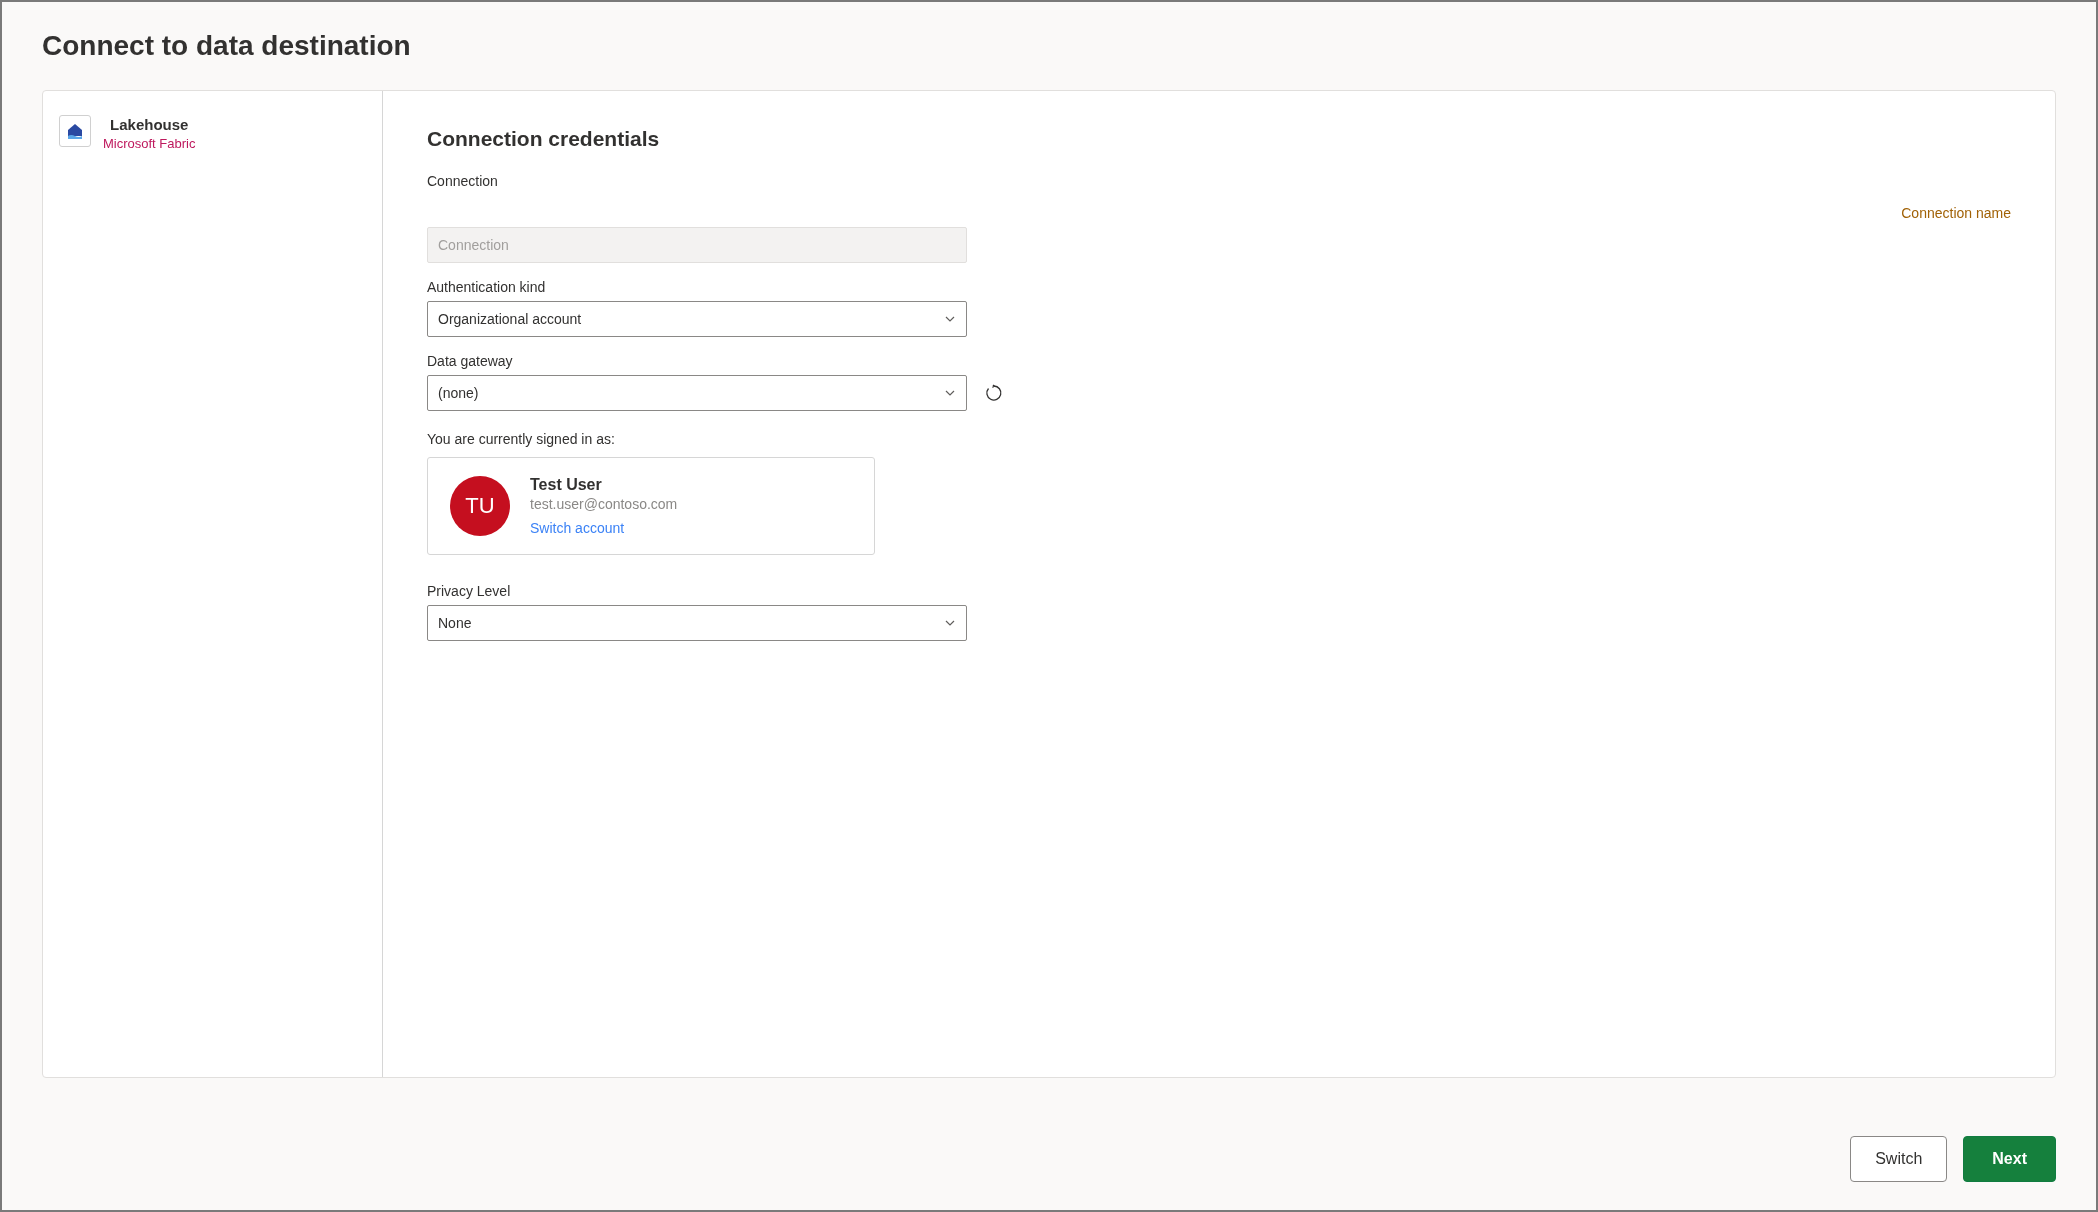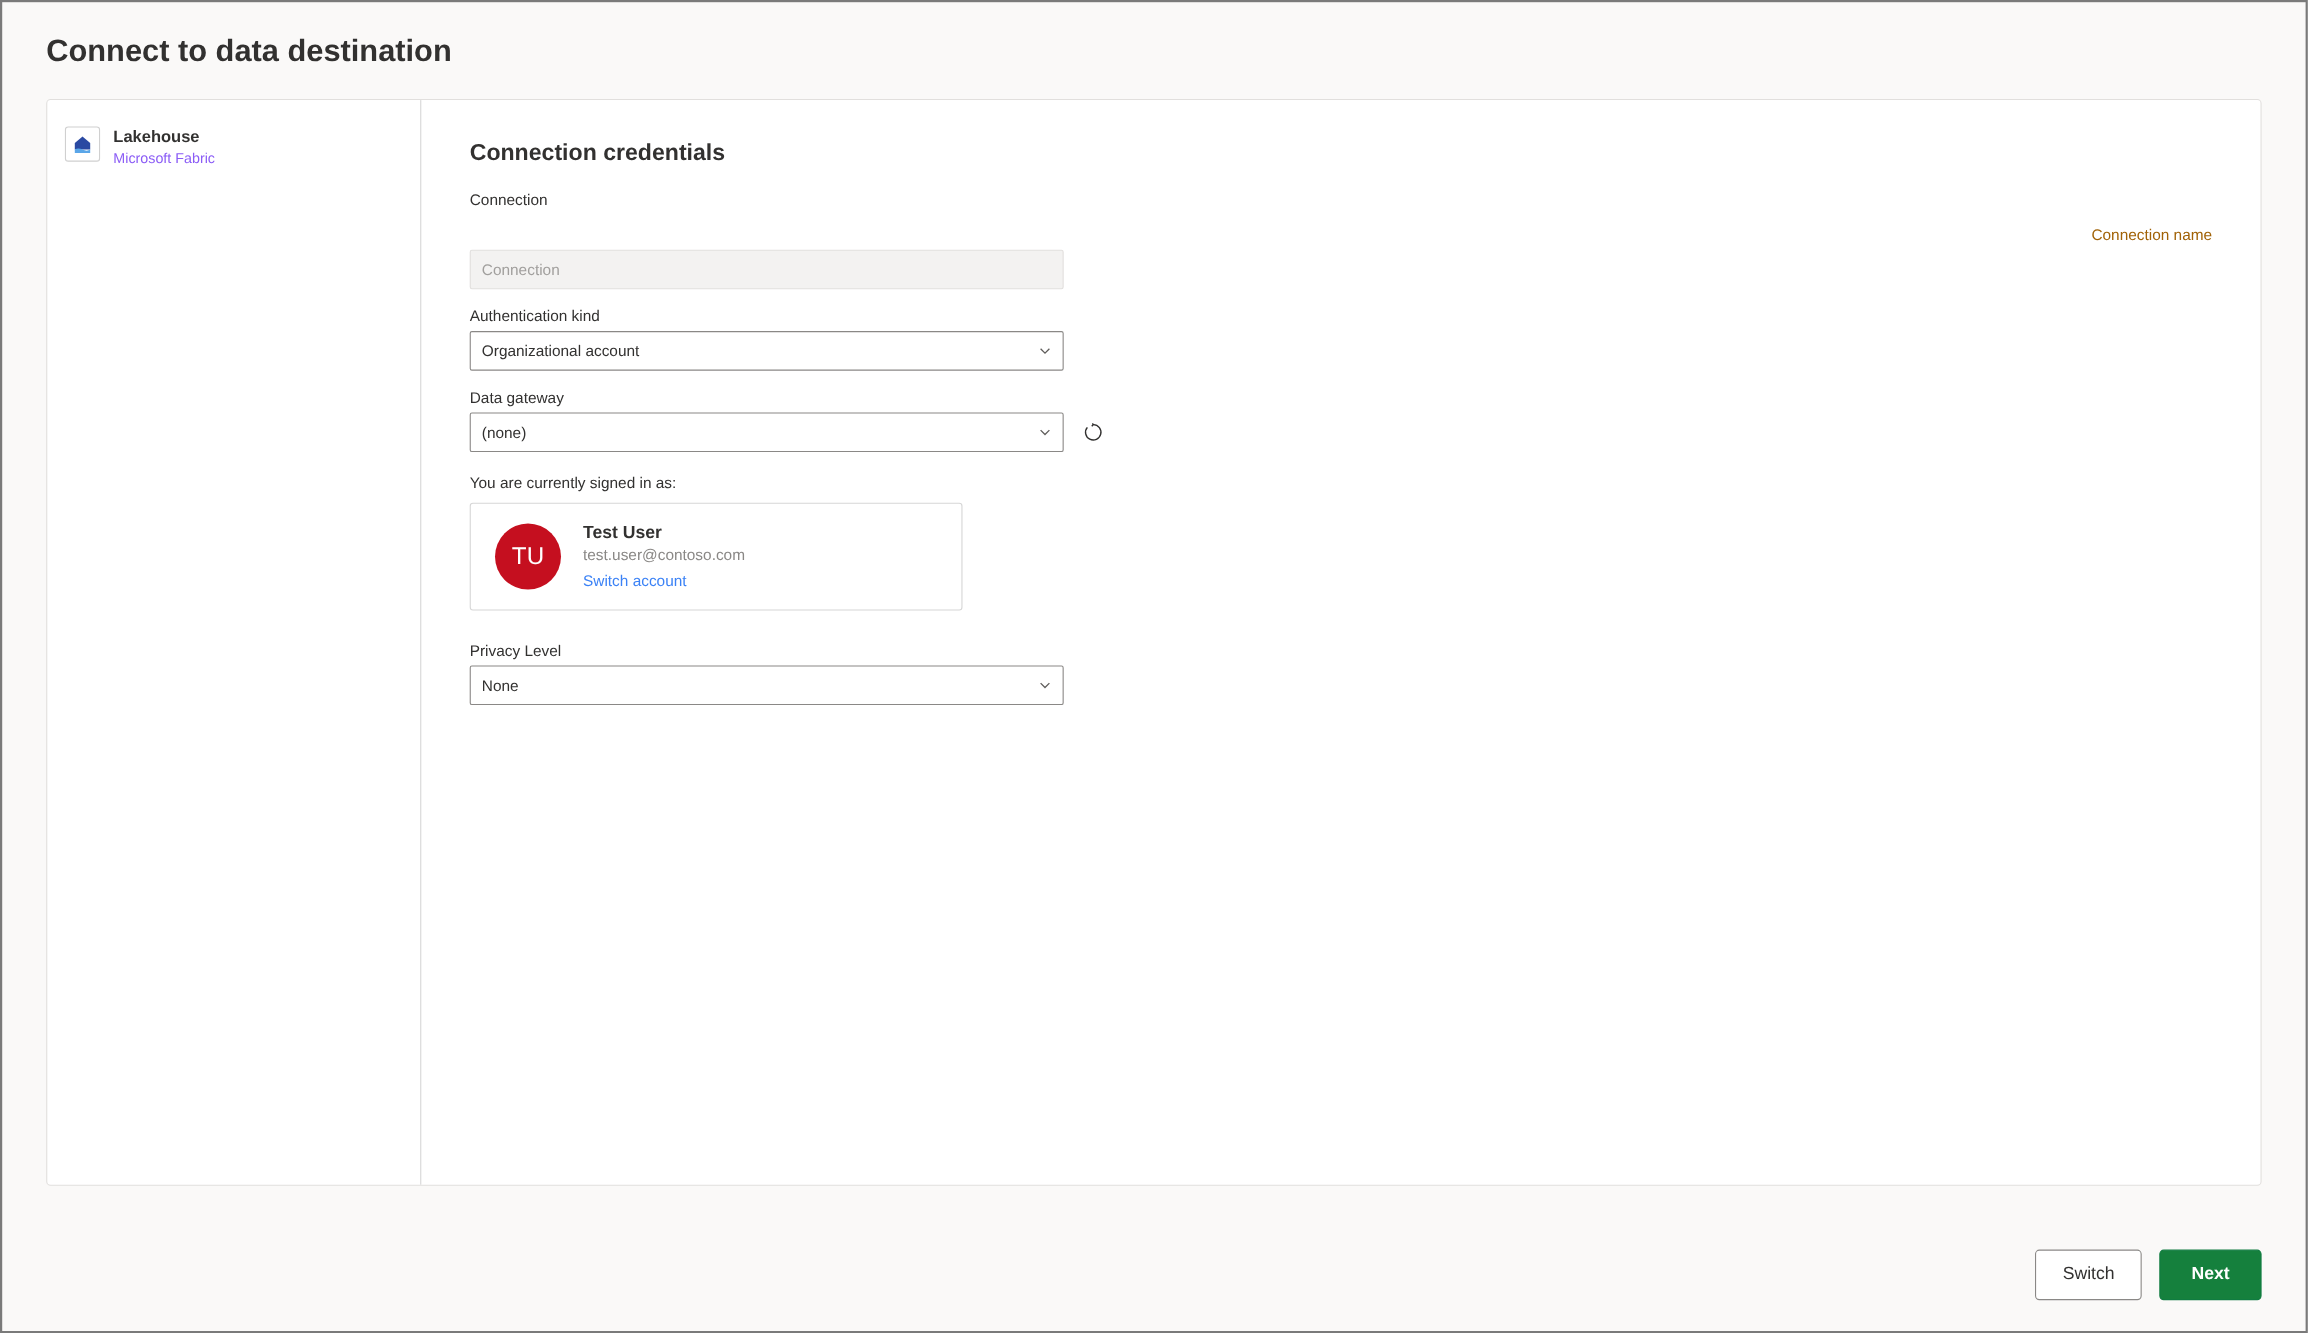--- a/index.html
+++ b/index.html
@@ -28,20 +28,21 @@
       margin: 10px 40px 0 40px;
       border: 1px solid #e1dfdd;
       border-radius: 4px;
       height: 988px;
       display: flex;
     }
     .sidebar {
       width: 340px;
       border-right: 1px solid #d6d6d6;
       padding: 24px 16px;
+      text-align: center;
     }
     .sidebar-item {
       display: flex;
       align-items: flex-start;
       gap: 12px;
     }
     .sidebar-icon-box {
       width: 32px;
       height: 32px;
       border: 1px solid #d0d0d0;
@@ -53,21 +54,21 @@
       flex-shrink: 0;
     }
     .sidebar-label {
       font-weight: 600;
       font-size: 15px;
       color: #323130;
       line-height: 1.3;
     }
     .sidebar-sublabel {
       font-size: 13px;
-      color: #8b5cf6;
+      color: #be185d;
       line-height: 1.4;
     }
     .main {
       flex: 1;
       padding: 36px 44px;
     }
     .section-title {
       font-size: 21px;
       font-weight: 600;
       margin-bottom: 22px;

